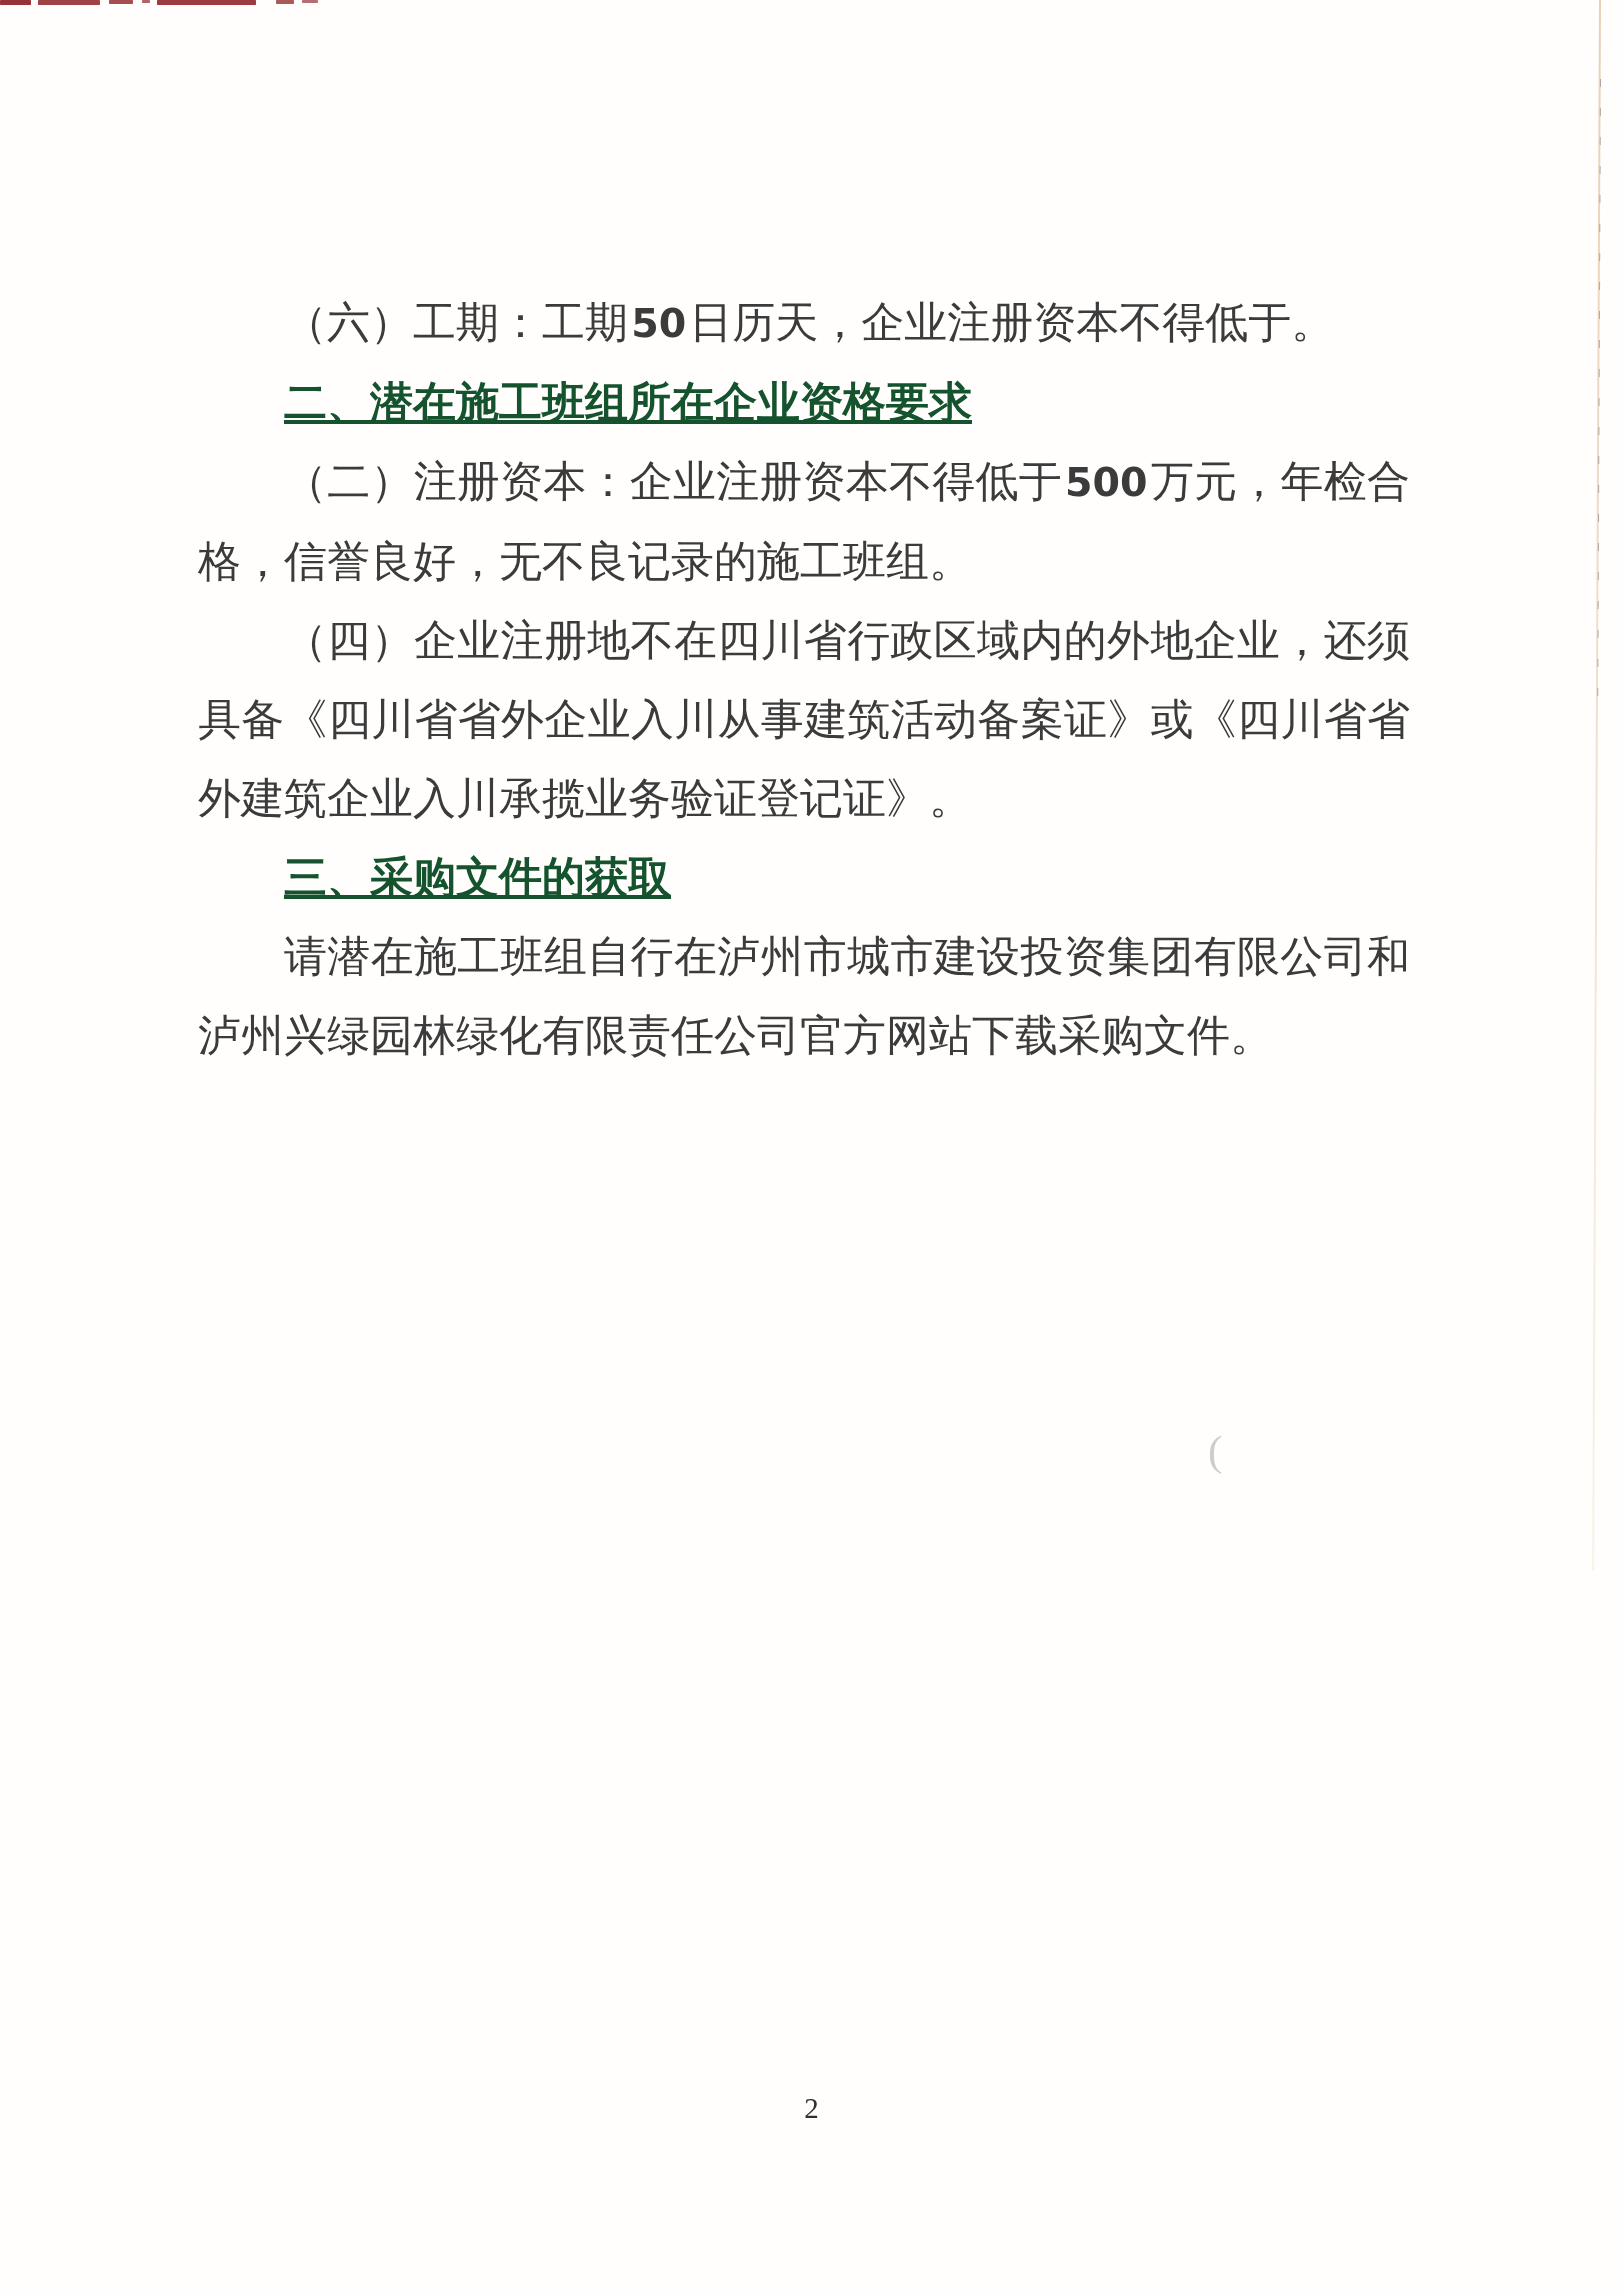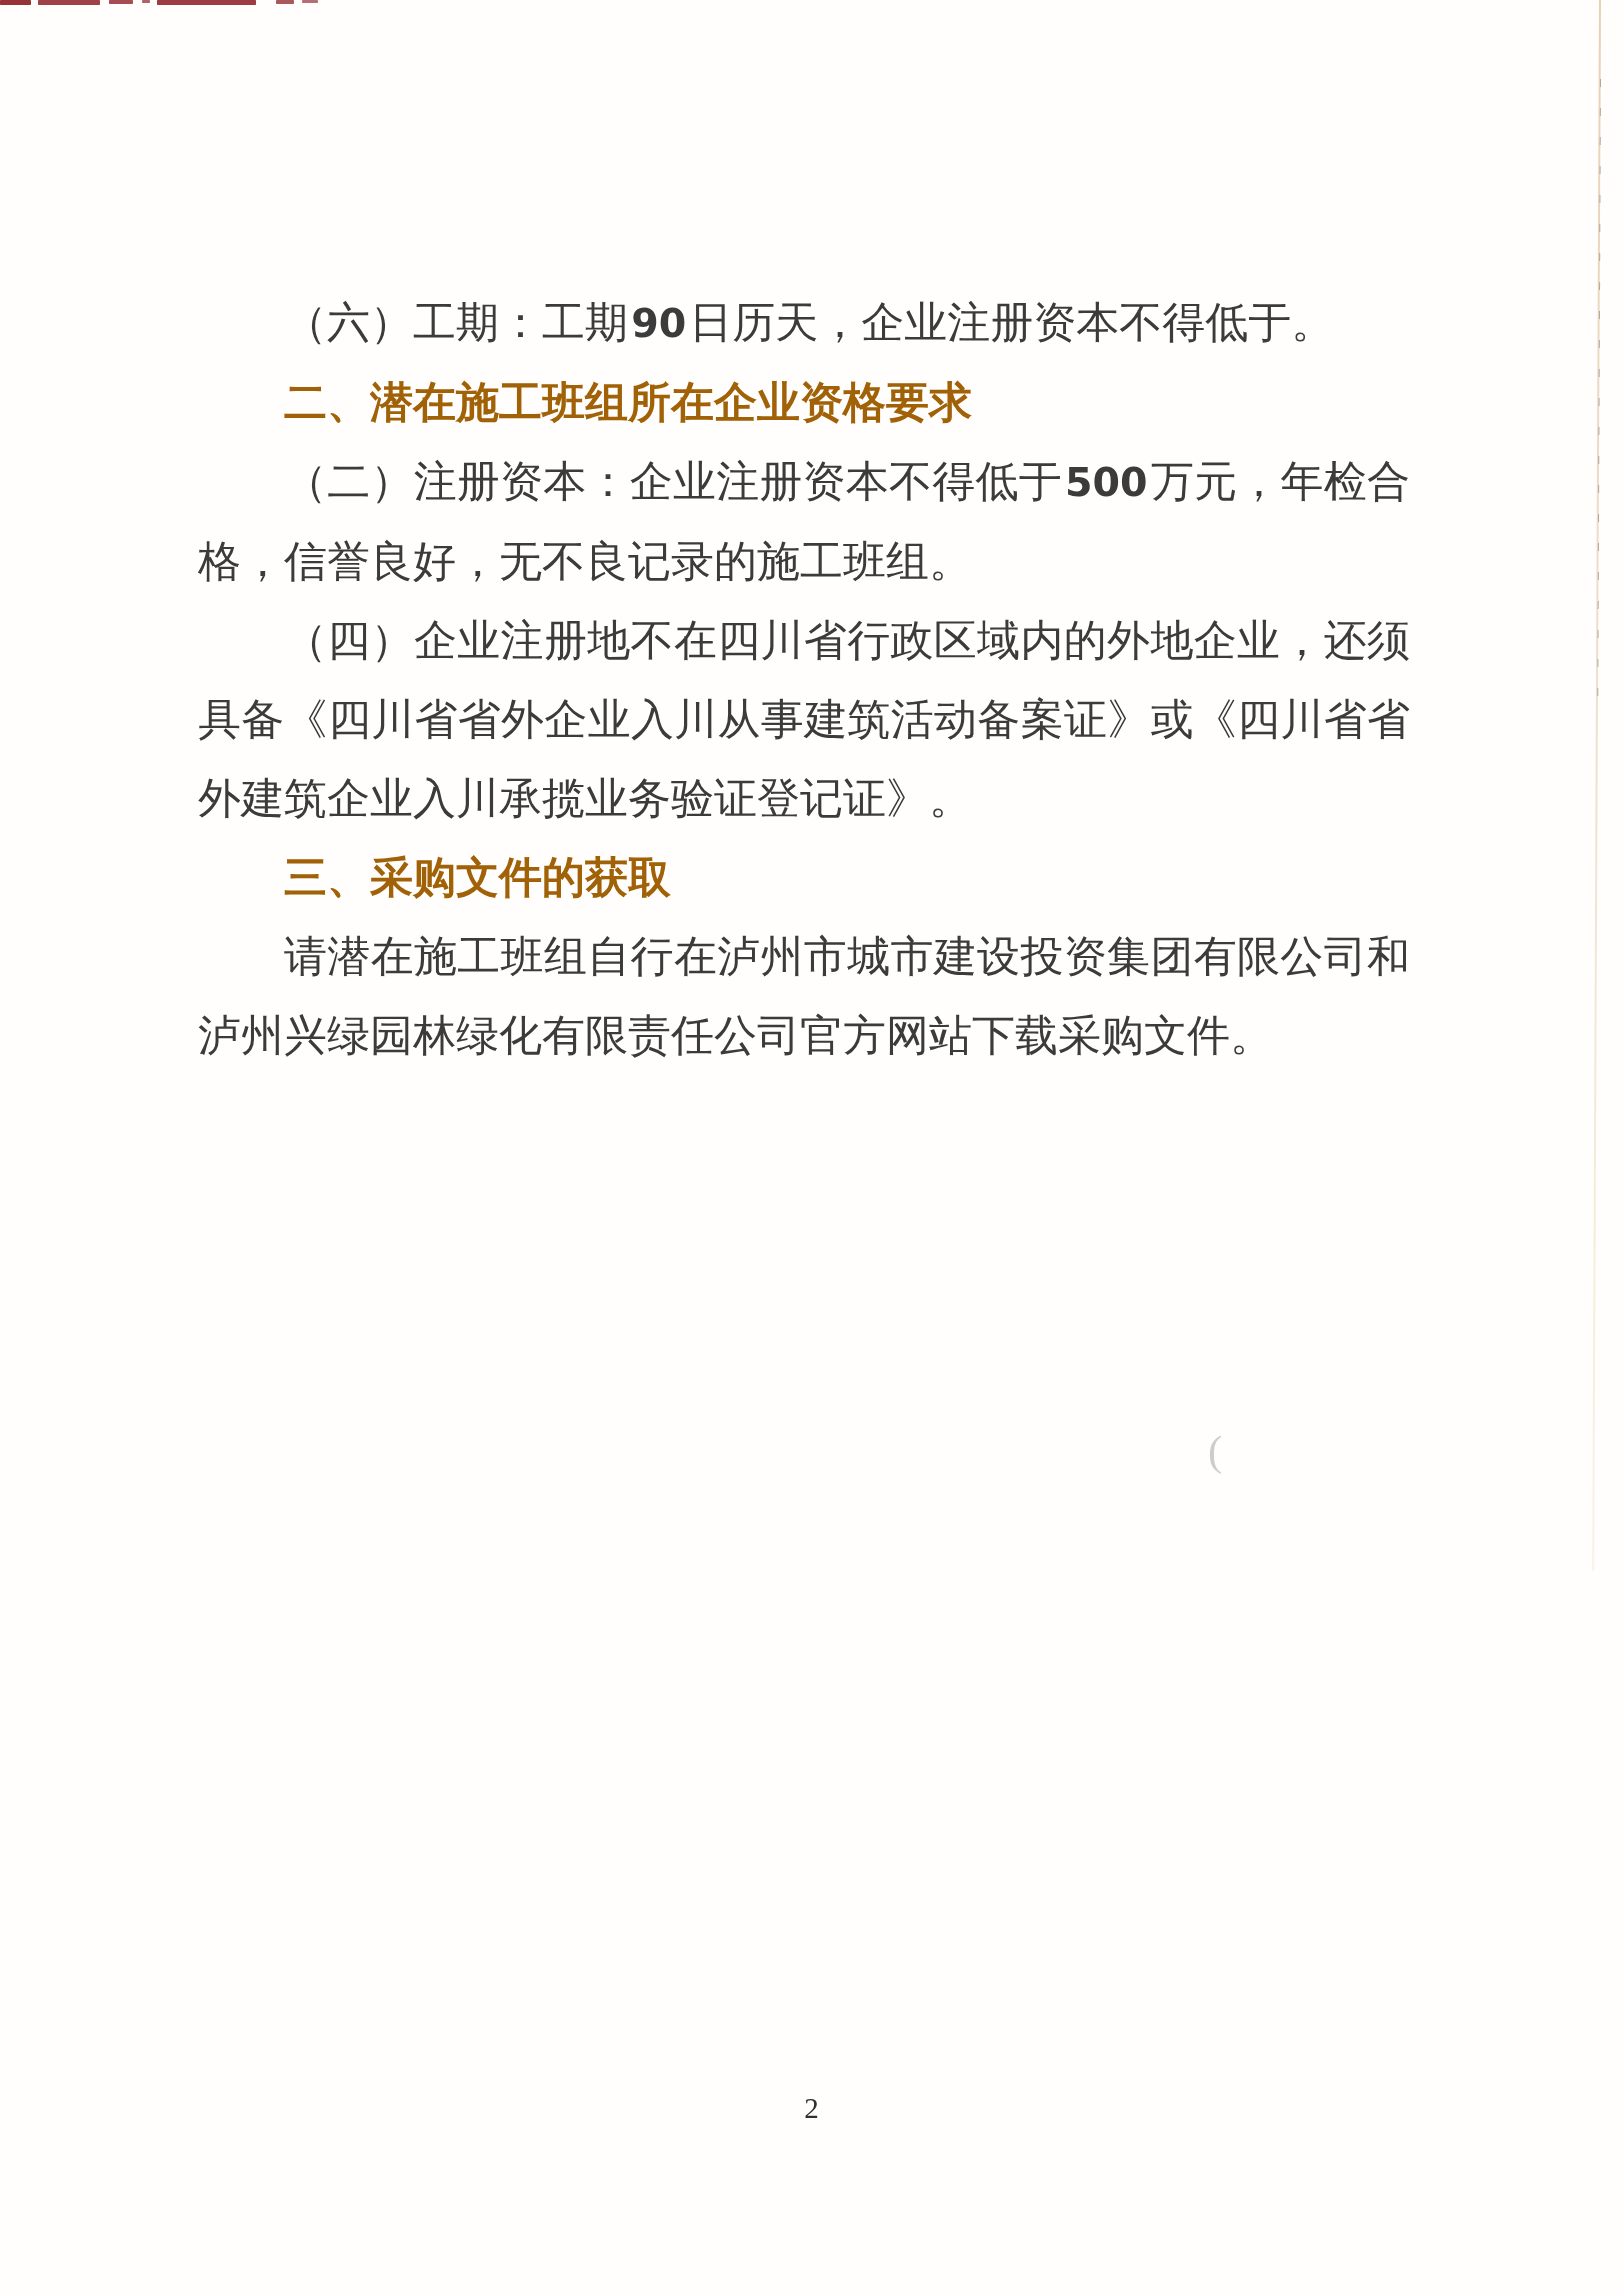--- a/index.html
+++ b/index.html
@@ -42,21 +42,22 @@
     left: 198px; top: 283px; width: 1212px;
     font-size: 43px; line-height: 79px;
     color: #3b3b3b;
     text-align: justify;
     text-justify: inter-character;
   }
   .para { margin: 0; text-indent: 2em; }
   .para.heading {
     font-family: "DejaVu Sans", "Liberation Sans", sans-serif;
     font-weight: 700;
-    color: #a16207;
+    color: #14532d;
+    text-decoration: underline;
   }
   .num {
     font-family: "DejaVu Sans", "Liberation Sans", sans-serif;
     font-weight: 700;
     font-size: 0.92em;
     margin: 0 0.08em;
   }
   
   .stray-paren {
     position: absolute; left: 1208px; top: 1411px;
@@ -81,21 +82,21 @@
     <div class="dash d4"></div>
     <div class="dash d5"></div>
     <div class="dash d6"></div>
     <div class="dash d7"></div>
   </div>
 
   <div class="right-scan-line"></div>
   <div class="right-scan-specks"></div>
 
   <div class="doc">
-    <p class="para"><span>（六）工期：工期</span><span class="num">90</span><span>日历天，企业注册资本不得低于。</span></p>
+    <p class="para"><span>（六）工期：工期</span><span class="num">50</span><span>日历天，企业注册资本不得低于。</span></p>
     <p class="para heading"><span>二、潜在施工班组所在企业资格要求</span></p>
     <p class="para"><span>（二）注册资本：企业注册资本不得低于</span><span class="num">500</span><span>万元，年检合格，信誉良好，无不良记录的施工班组。</span></p>
     <p class="para"><span>（四）企业注册地不在四川省行政区域内的外地企业，还须具备《四川省省外企业入川从事建筑活动备案证》或《四川省省外建筑企业入川承揽业务验证登记证》。</span></p>
     <p class="para heading"><span>三、采购文件的获取</span></p>
     <p class="para"><span>请潜在施工班组自行在泸州市城市建设投资集团有限公司和泸州兴绿园林绿化有限责任公司官方网站下载采购文件。</span></p>
   </div>
 
   <div class="stray-paren">(</div>
 
   <div class="page-num">2</div>

